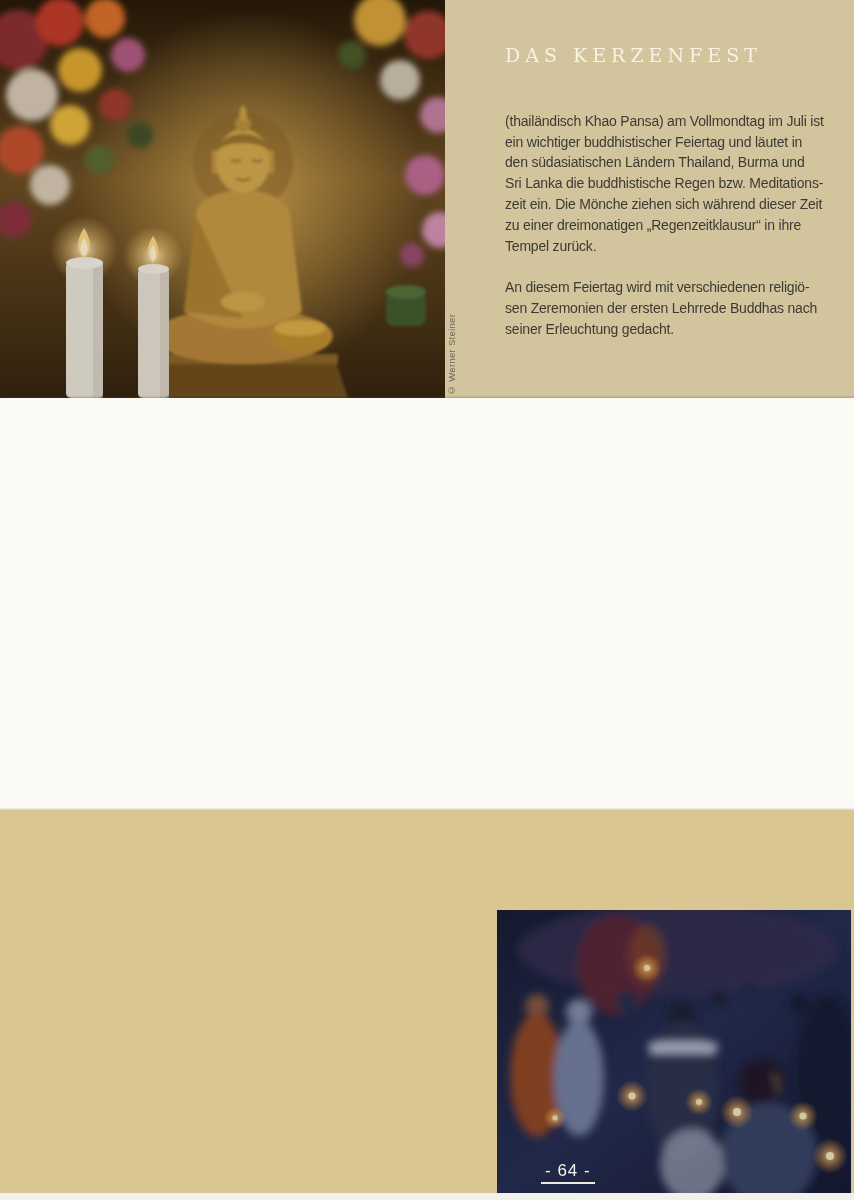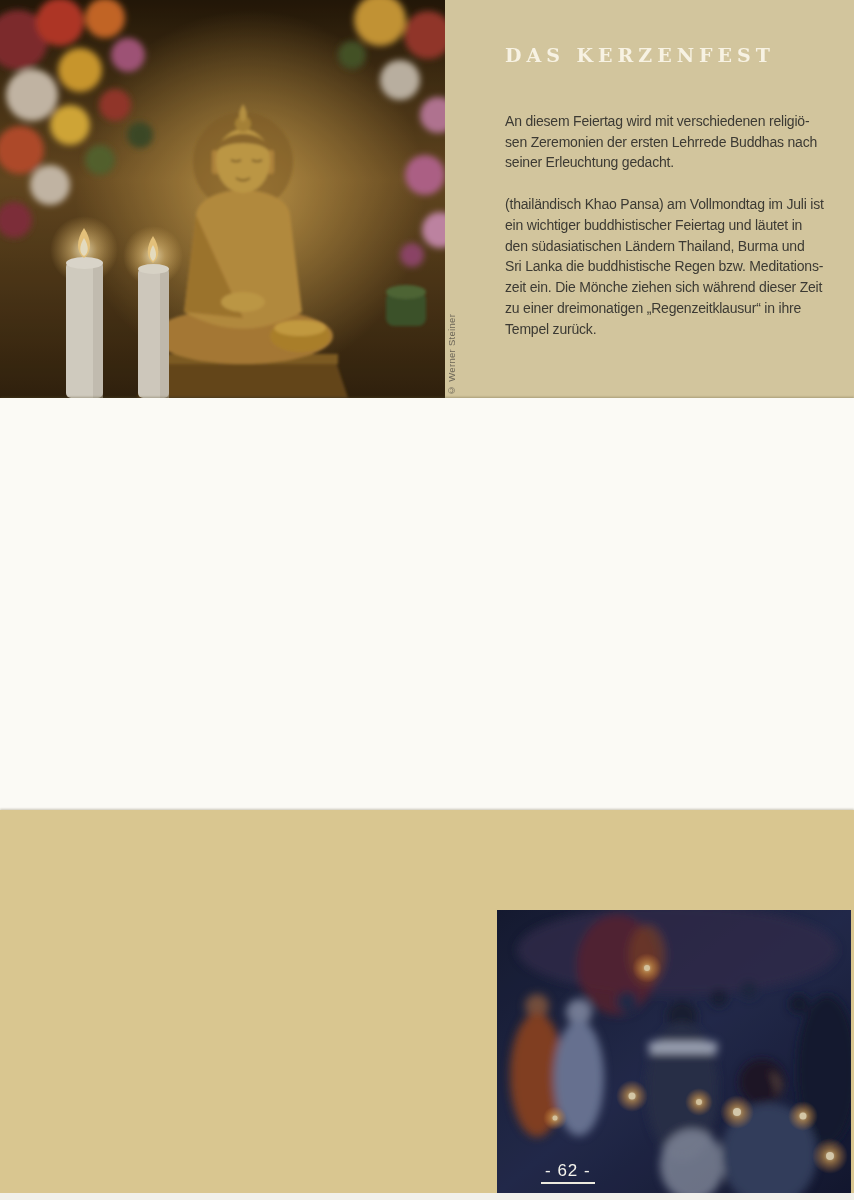--- a/index.html
+++ b/index.html
@@ -2,21 +2,21 @@
 <html><head>
 <meta charset="utf-8">
 <style>
   html,body { margin:0; padding:0; background:#888; }
   .page {
     position:relative; width:854px; height:1200px; margin:0 auto;
     background:#fbfaf5; overflow:hidden;
     font-family:"Liberation Sans", sans-serif;
     -webkit-font-smoothing:antialiased;
   }
-  .serif { font-family:"DejaVu Serif", serif; font-weight:bold; }
+  .serif { font-family:"DejaVu Serif", serif; font-weight:normal; }
 
   
   .sec-top    { position:absolute; left:0; top:0;    width:854px; height:398px; background:#d2c59d; }
   .sec-mid    { position:absolute; left:0; top:398px; width:854px; height:412px; background:#fbfaf5;
                 box-shadow:0 -1px 2px rgba(90,80,50,.35); }
   .sec-bottom { position:absolute; left:0; top:810px; width:854px; height:383px; background:#d9c690;
                 box-shadow:0 -1px 2px rgba(90,80,50,.3); }
   .edge-bottom{ position:absolute; left:0; top:1193px; width:854px; height:7px; background:#f2f1ec; }
 
   
@@ -170,30 +170,30 @@
           <path d="M153,245 C157,252 157,258 153,261 C149,258 149,252 153,245 Z" fill="#fff6d8"></path>
         </g>
 
         <rect width="445" height="398" fill="#1a1005" opacity="0.12"></rect>
       </svg>
     </div>
     <div class="credit-vert credit-top">© Werner Steiner</div>
 
     <div class="kf-title serif">DAS KERZENFEST</div>
     <div class="kf-text">
-      <p>An diesem Feiertag wird mit verschiedenen religiö-
-sen Zeremonien der ersten Lehrrede Buddhas nach
-seiner Erleuchtung gedacht.</p>
       <p>(thailändisch Khao Pansa) am Vollmondtag im Juli ist
 ein wichtiger buddhistischer Feiertag und läutet in
 den südasiatischen Ländern Thailand, Burma und
 Sri Lanka die buddhistische Regen bzw. Meditations-
 zeit ein. Die Mönche ziehen sich während dieser Zeit
 zu einer dreimonatigen „Regenzeitklausur“ in ihre
 Tempel zurück.</p>
+      <p>An diesem Feiertag wird mit verschiedenen religiö-
+sen Zeremonien der ersten Lehrrede Buddhas nach
+seiner Erleuchtung gedacht.</p>
     </div>
   </div>
 
   <div class="sec-mid">
     <div class="prog-title serif">PROGRAMMABLAUF Sonntag 10. Juli 2015</div>
 
     <div class="col col-left">
       <div class="entry">
         <div class="dots"></div>
         <div class="entry-time">10:00-11.30 Uhr Nepalpagode-Thai Sala</div>
@@ -307,17 +307,17 @@
         <circle cx="306" cy="206" r="15" fill="url(#flame2)"></circle>
           <circle cx="306" cy="206" r="3.5" fill="#ffeec2"></circle>
         <circle cx="333" cy="246" r="18" fill="url(#flame2)"></circle>
           <circle cx="333" cy="246" r="4" fill="#fff0c8"></circle>
         <circle cx="58" cy="208" r="12" fill="url(#flame2)"></circle>
           <circle cx="58" cy="208" r="2.5" fill="#ffe9b8"></circle>
       </g>
 
       <rect width="354" height="283" fill="#0c0f20" opacity="0.18"></rect>
     </svg>
-    <div class="page-num">- 62 -</div>
+    <div class="page-num">- 64 -</div>
   </div>
 
   <div class="edge-bottom"></div>
 </div>
 
 </body></html>

